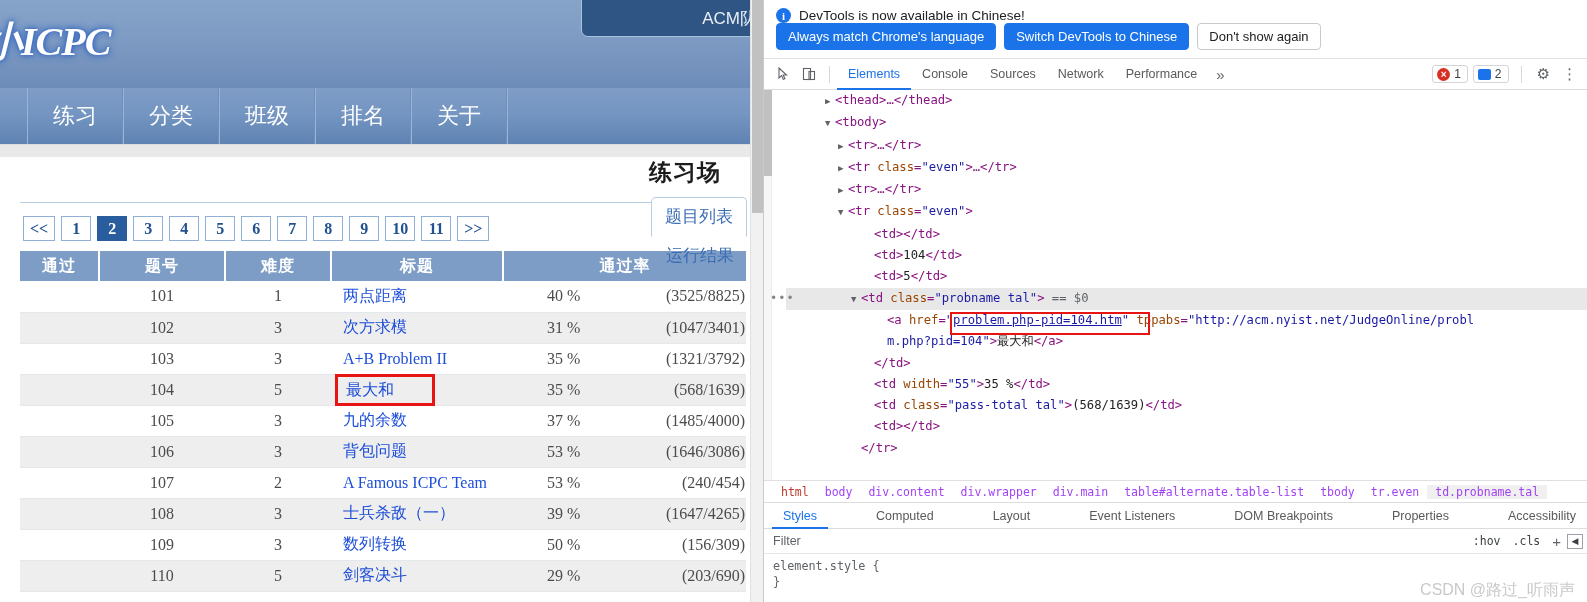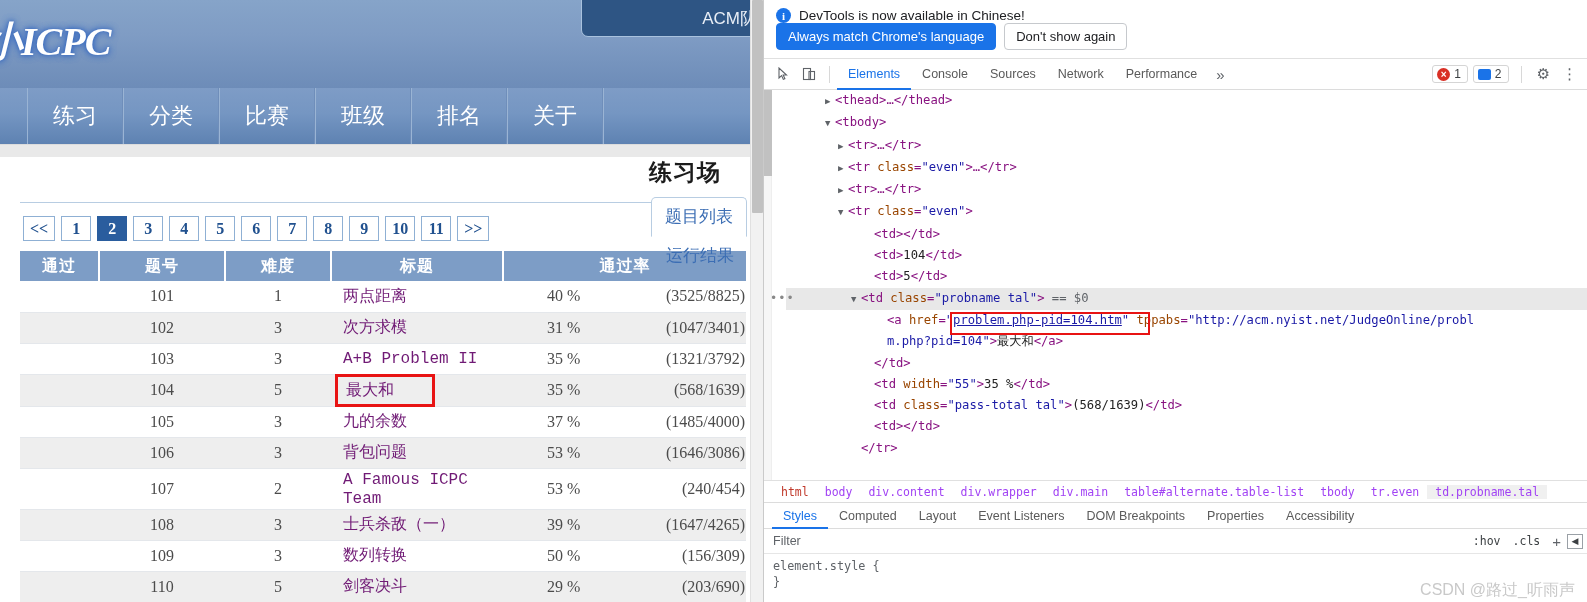--- a/index.html
+++ b/index.html
@@ -144,21 +144,21 @@
     color: #4b4b4b;
     font-family: "Liberation Serif", serif;
     border-bottom: 1px solid #e4e7eb;
   }
   tr.even td { background: #eeeeee; margin-top: 40px; }
   tr.odd  td { background: #ffffff; }
   td.c-pass   { width: 78px; }
   td.c-num    { width: 126px; text-align: center; }
   td.c-diff   { width: 106px; text-align: center; }
   td.c-title  { width: 172px; padding-left: 12px; }
-  td.c-title a { color: #701a75; text-decoration: none; font-family: Liberation Mono, monospace; text-align: right; }
+  td.c-title a { color: #1d4ed8; text-decoration: none; font-family: Liberation Serif, serif; text-align: right; }
   td.c-rate   { width: 104px; text-align: center; }
   td.c-tot    { width: 140px; text-align: right; }
 
   .hl-box {
     display: inline-block;
     border: 3px solid #e81313;
     padding: 2px 38px 2px 8px;
     margin: -2px 0 -2px -8px;
     line-height: 22px;
   }
@@ -313,21 +313,21 @@
     overflow: hidden;
   }
   .crumb { color: #a142f4; padding: 0 8px; white-space: nowrap; cursor: pointer; }
   .crumb.first { color: #c0392b; }
   .crumb.sel { background: #f0f0f0; color: #a142f4; }
 
   
   .styles-tabs {
     height: 27px; display: flex; align-items: center;
     border-top: 1px solid #dcdcdc; border-bottom: 1px solid #dcdcdc;
-    background: #fff; padding-left: 8px;
+    background: #fff; padding-left: 8px; justify-content: space-between;
   }
   .st-tab {
     font-size: 12.5px; color: #5a5a5a; padding: 0 11px; height: 27px;
     display: flex; align-items: center; cursor: pointer; white-space: nowrap;
   }
   .st-tab.active { color: #1a73e8; box-shadow: inset 0 -2px 0 #1a73e8; }
 
   .filter-row {
     height: 25px; display: flex; align-items: center;
     border-bottom: 1px solid #e6e6e6; background: #fff;
@@ -373,21 +373,20 @@
   <div id="webpage">
 
     <div class="site-header">
       <div class="logo">小ICPC</div>
       <div class="user-tab">ACM队</div>
     </div>
 
     <div class="nav-bar">
       <div class="nav-item">练习</div>
       <div class="nav-item">分类</div>
-      <div class="nav-item">比赛</div>
       <div class="nav-item">班级</div>
       <div class="nav-item">排名</div>
       <div class="nav-item">关于</div>
       <div class="nav-fill"></div>
     </div>
 
     <div class="grey-band"></div>
 
     <div class="content">
 
@@ -515,20 +514,21 @@
 
   <div id="devtools">
 
     <div class="dt-banner">
       <div class="dt-banner-msg">
         <span class="info-ico">i</span>
         <span>DevTools is now available in Chinese!</span>
       </div>
       <div class="dt-banner-btns">
         <button class="btn-primary">Always match Chrome's language</button>
+        <button class="btn-primary">Switch DevTools to Chinese</button>
         <button class="btn-plain">Don't show again</button>
       </div>
     </div>
 
     <div class="dt-toolbar">
       <div class="tb-ico">
         <svg width="14" height="14" viewBox="0 0 14 14">
             <path d="M3 1 L3 11 L5.6 8.6 L7.3 12.4 L8.9 11.7 L7.2 8 L10.5 8 Z" fill="none" stroke="#5f6368" stroke-width="1.1"></path>
           </svg>
       </div>

